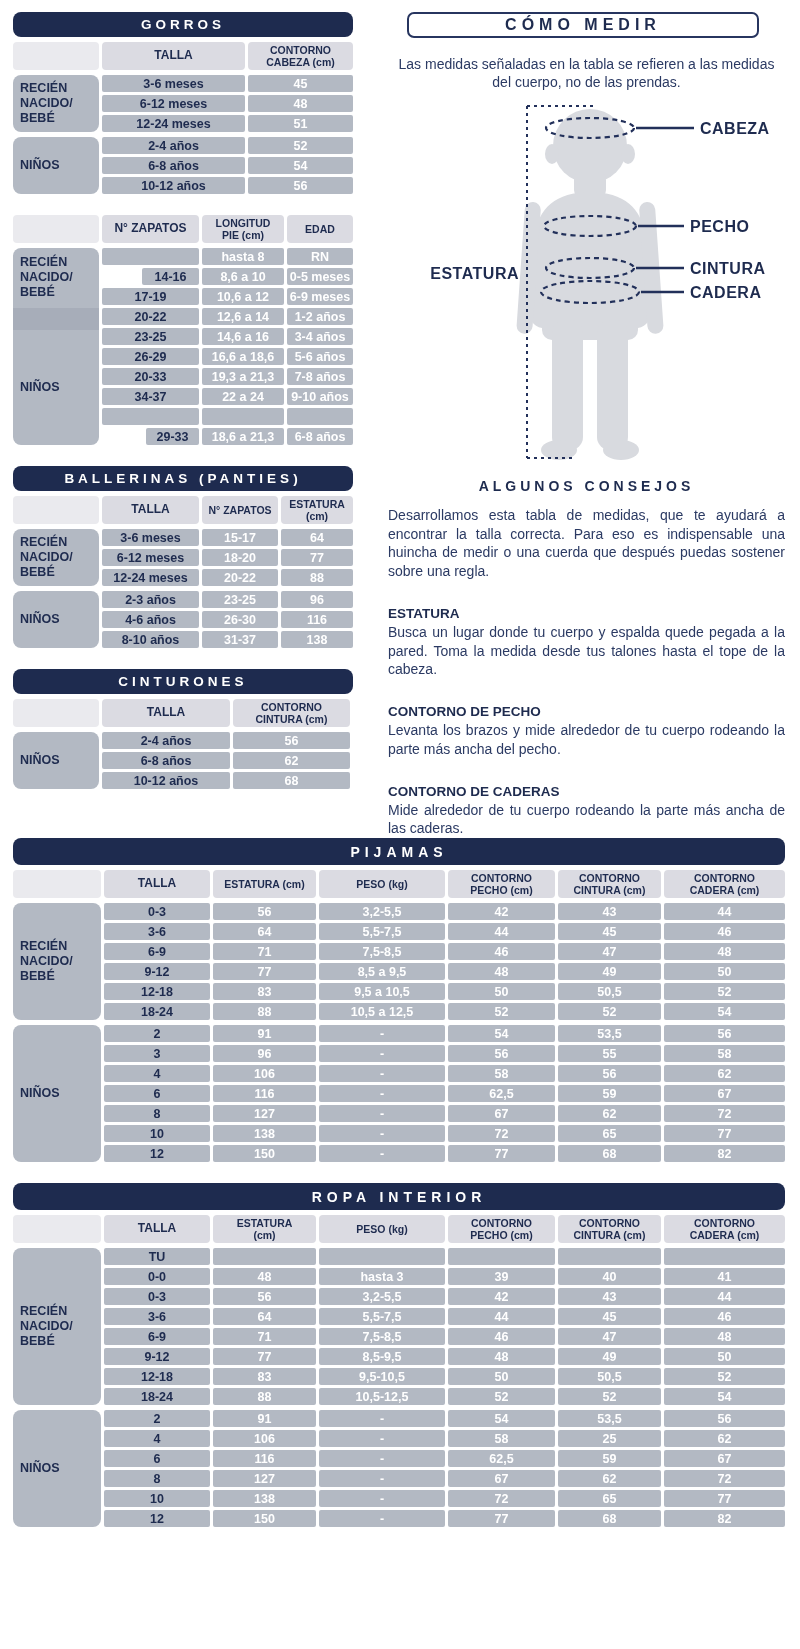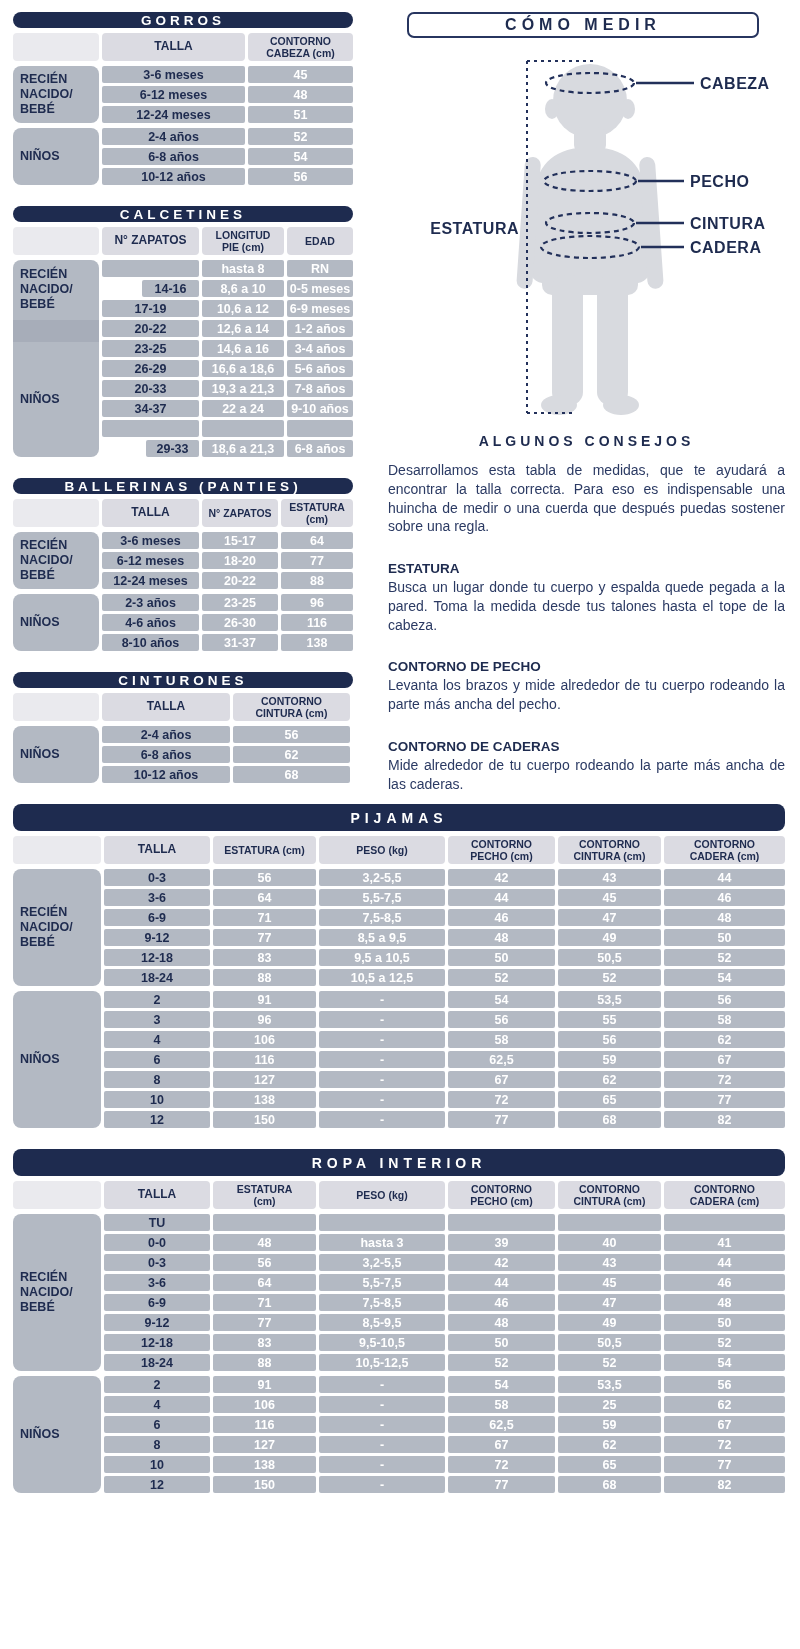--- a/index.html
+++ b/index.html
@@ -13,21 +13,21 @@
   .title-box {
     border:2px solid #27355F; border-radius:7px; height:26px;
     display:flex; align-items:center; justify-content:center;
     font-weight:bold; font-size:16px; letter-spacing:5px; color:#1E2B4F;
     margin-bottom:17px; background:#fff;
   }
   .right-col .title-box { width:352px; margin-left:19px; box-sizing:border-box; }
 
   .tblock { margin-bottom:21px; }
   .band {
-    background:#1E2B4F; border-radius:8px; height:16px; color:#fff;
+    background:#1E2B4F; border-radius:8px; height:25px; color:#fff;
     display:flex; align-items:center; justify-content:center;
     font-weight:bold; font-size:13.5px; letter-spacing:4px; margin-bottom:5px;
   }
   .wide .band { height:27px; font-size:14px; letter-spacing:5px; }
 
   .thead, .tgroup { display:grid; gap:3px; margin-bottom:5px; }
   .hcell {
     background:#DBDBE2; border-radius:4px; min-height:26px;
     display:flex; align-items:center; justify-content:center; text-align:center;
     font-weight:bold; font-size:10.5px; line-height:1.15; color:#1E2B4F;
@@ -108,21 +108,20 @@
             <div class="side" style="grid-area: 1 / 1 / span 3;">NIÑOS</div>
             <div class="cell first" style="grid-area: 1 / 2;">2-4 años</div>
             <div class="cell rest" style="grid-area: 1 / 3;">52</div>
             <div class="cell first" style="grid-area: 2 / 2;">6-8 años</div>
             <div class="cell rest" style="grid-area: 2 / 3;">54</div>
             <div class="cell first" style="grid-area: 3 / 2;">10-12 años</div>
             <div class="cell rest" style="grid-area: 3 / 3;">56</div>
           </div>
         </div>
       <div class="tblock">
-          <div class="band">CALCETINES</div>
           <div class="thead" style="grid-template-columns: 86px 97px 82px 66px;">
             <div class="hcell empty"></div>
             <div class="hcell talla">N° ZAPATOS</div>
             <div class="hcell">LONGITUD
 PIE (cm)</div>
             <div class="hcell">EDAD</div>
           </div>
           <div class="tgroup" style="grid-template-columns: 86px 97px 82px 66px;">
             <div class="side-wrap" style="grid-area: 1 / 1 / span 10;">
               <div class="seg" style="flex-grow: 3; flex-basis: 0px;">RECIÉN
@@ -216,20 +215,21 @@
             <div class="cell first" style="grid-area: 3 / 2;">10-12 años</div>
             <div class="cell rest" style="grid-area: 3 / 3;">68</div>
           </div>
         </div>
     </div>
 
     <div class="right-col">
       <div class="title-box">
         <span>CÓMO MEDIR</span>
       </div>
+      <p class="intro">Las medidas señaladas en la tabla se refieren a las medidas del cuerpo, no de las prendas.</p>
 
       <div class="figure-wrap">
         <svg width="397" height="364" viewBox="0 0 397 364">
 
           <g fill="#D8DADF">
             <ellipse cx="202" cy="46" rx="37" ry="37"></ellipse>
             <ellipse cx="164" cy="54" rx="7" ry="10"></ellipse>
             <ellipse cx="240" cy="54" rx="7" ry="10"></ellipse>
             <rect x="186" y="72" width="32" height="26" rx="8"></rect>
             <path d="M202 92 C 168 92 150 108 146 138 L 140 200 C 138 216 144 226 154 228 L 250 228 C 260 226 266 216 264 200 L 258 138 C 254 108 236 92 202 92 Z"></path>

